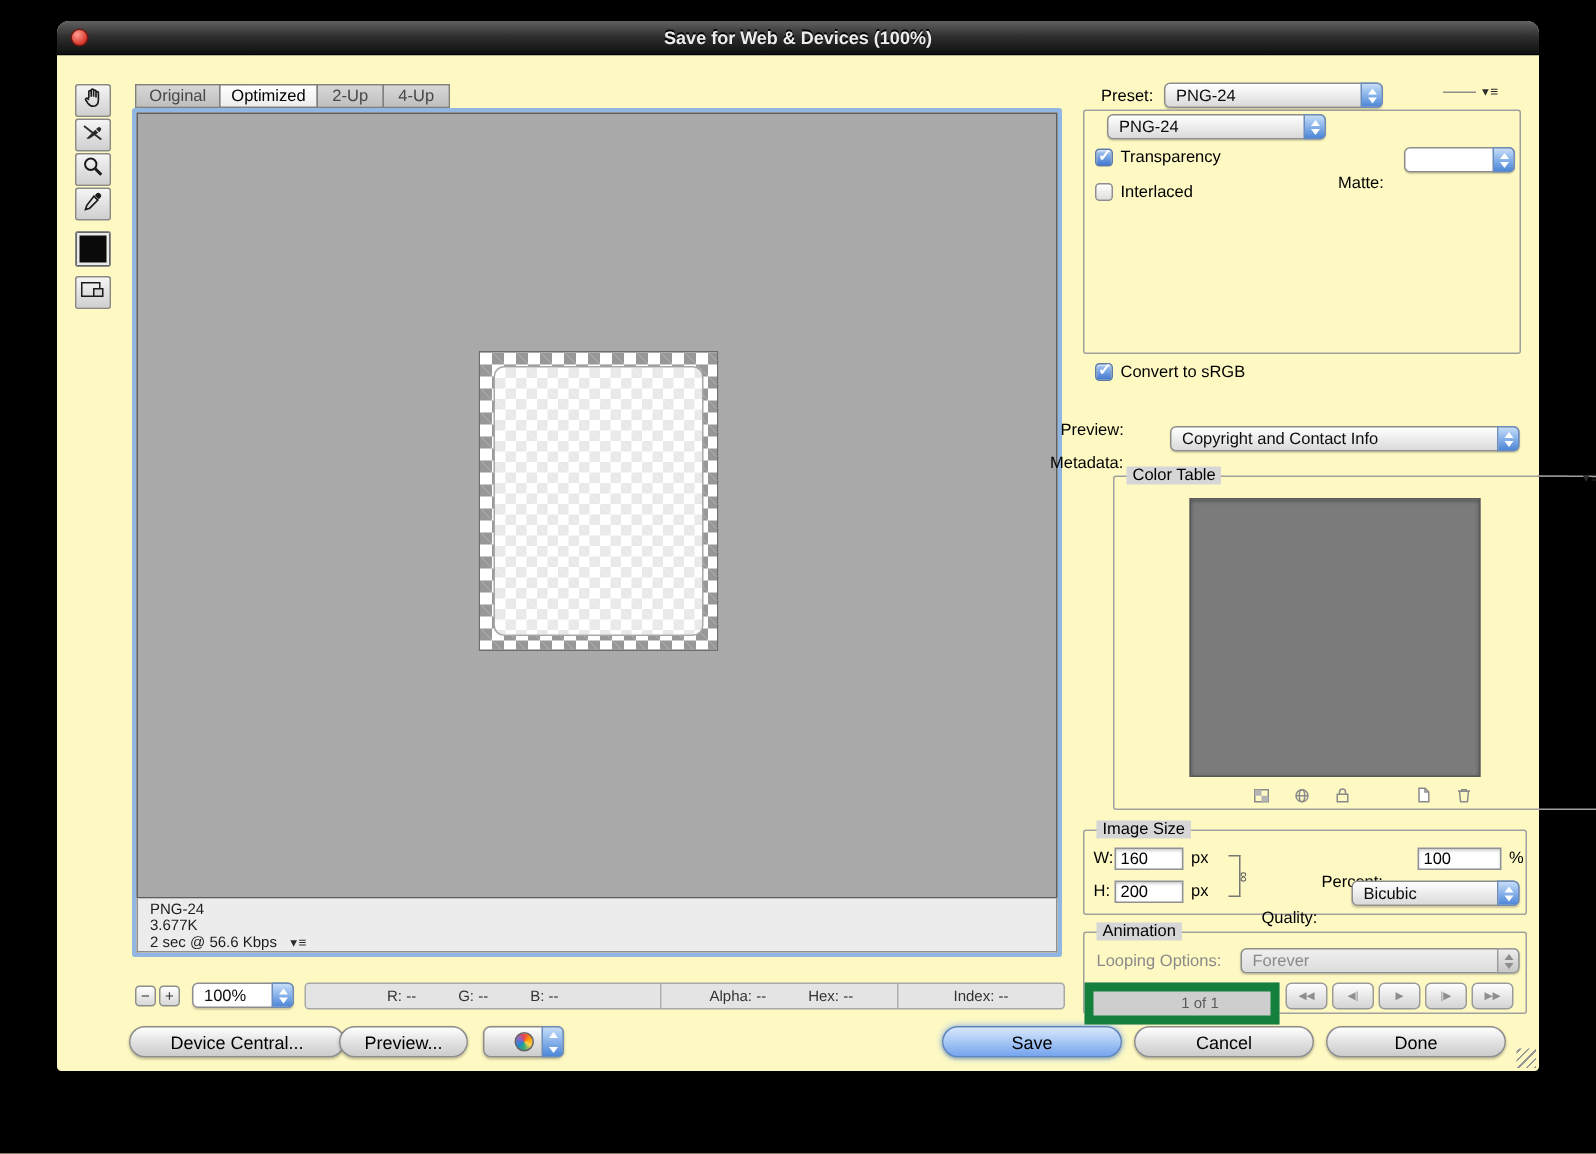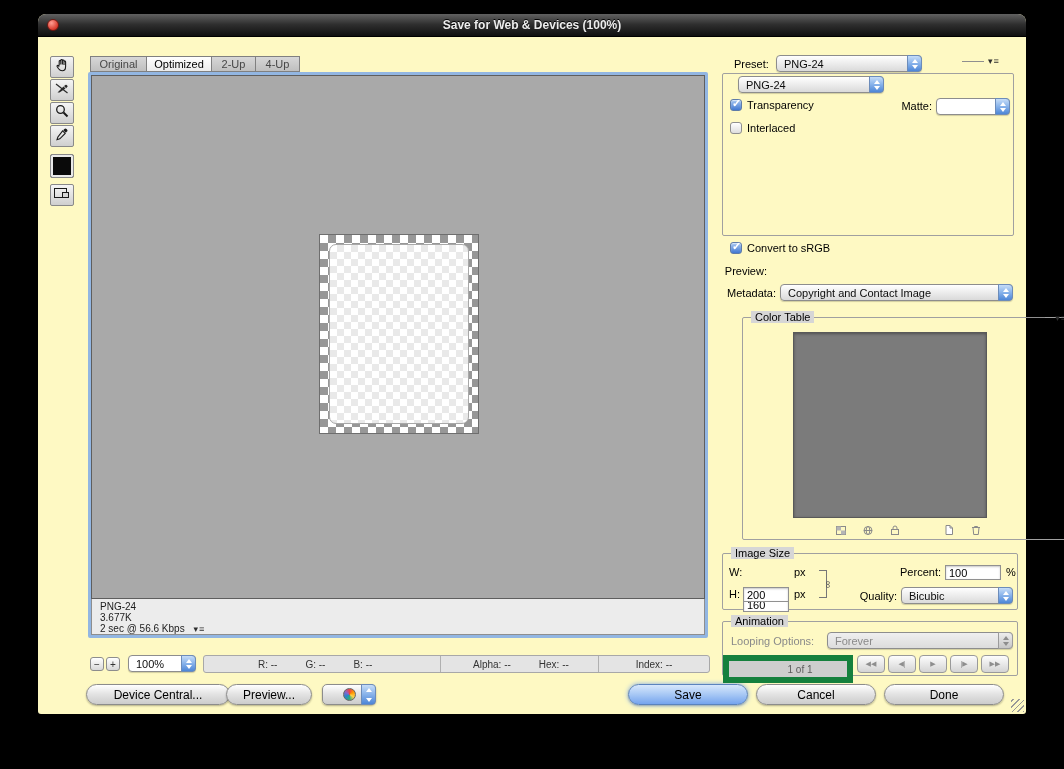--- a/index.html
+++ b/index.html
@@ -70,21 +70,21 @@
     position:absolute;left:9px;top:9px;right:9px;bottom:9px;
     border:1px solid #a8a8a8;border-radius:7px;
     background-color:#fff;
     background-image:
       linear-gradient(45deg,#e9e9e9 25%,transparent 25%,transparent 75%,#e9e9e9 75%),
       linear-gradient(45deg,#e9e9e9 25%,transparent 25%,transparent 75%,#e9e9e9 75%);
     background-size:14px 14px;background-position:0 0,7px 7px;
   }
   
   .lbl{position:absolute;font-size:11px;color:#000;white-space:nowrap;}
-  .lbl.right{text-align:right;}
+  .lbl.right{margin-top:16px;}
   .lbl.dim{color:#8a8a8a;}
   .popup{
     position:absolute;height:17px;border:1px solid #8d8d8d;border-radius:4px;
     background:linear-gradient(#ffffff,#dadada);box-sizing:border-box;
     box-shadow:0 1px 1px rgba(0,0,0,.18);font-size:11px;color:#0c0c0c;
   }
   .popup.white{background:#fff;}
   .popup.disabled{background:linear-gradient(#efefef,#dcdcdc);color:#8a8a8a;}
   .popup .val{
     position:absolute;left:7px;right:17px;top:0;bottom:0;display:flex;align-items:center;
@@ -304,21 +304,21 @@
   <div class="cb off" style="left:692px;top:108px"></div>
   <div class="lbl" style="left:709px;top:108px">Interlaced</div>
 
   <div class="cb" style="left:692px;top:228px"></div>
   <div class="lbl" style="left:709px;top:228px">Convert to sRGB</div>
 
   <div class="lbl right" style="left:669px;top:251px;width:60px">Preview:</div>
 
   <div class="lbl right" style="left:662px;top:273px;width:76px">Metadata:</div>
   <div class="popup" style="left:742px;top:270px;width:233px">
-    <span class="val">Copyright and Contact Image</span>
+    <span class="val">Copyright and Contact Info</span>
     <span class="stepper"></span>
   </div>
 
   <div class="fs" style="left:704px;top:303px;width:332px;height:223px">
     <span class="fs-legend">Color Table</span>
     <div class="dash" style="right:28px;top:-1px;width:20px;left:auto"></div>
     <div class="flyout" style="right:6px;top:-5px;left:auto">▾≡</div>
     <div class="ctswatch"></div>
     <div class="cticons">
       <span class="cticon">
@@ -354,21 +354,21 @@
             <line x1="2" y1="3.5" x2="10" y2="3.5" stroke="#8a8a8a"></line>
             <path d="M4.5 3.5v-1h3v1" fill="none" stroke="#8a8a8a"></path>
           </svg>
         </span>
     </div>
   </div>
 
   <div class="fs" style="left:684px;top:539px;width:296px;height:57px">
     <span class="fs-legend">Image Size</span>
     <div class="lbl" style="left:6px;top:12px">W:</div>
-    <input class="tf" style="left: 20px; top: 11px; width: 46px; margin-top: 32px;" value="160">
+    <input class="tf" style="left: 20px; top: 11px; width: 46px;" value="160">
     <div class="lbl" style="left:71px;top:12px">px</div>
     <div class="lbl" style="left:6px;top:34px">H:</div>
     <input class="tf" style="left: 20px; top: 33px; width: 46px;" value="200">
     <div class="lbl" style="left:71px;top:34px">px</div>
     <div class="bracket" style="left:96px;top:16px;width:8px;height:28px;border-left:none"></div>
     <div class="chain" style="left:102px;top:25px">∞</div>
     <div class="lbl right" style="left:158px;top:12px;width:60px">Percent:</div>
     <input class="tf" style="left: 222px; top: 11px; width: 56px;" value="100">
     <div class="lbl" style="left:283px;top:12px">%</div>
     <div class="lbl right" style="left:118px;top:36px;width:56px">Quality:</div>

